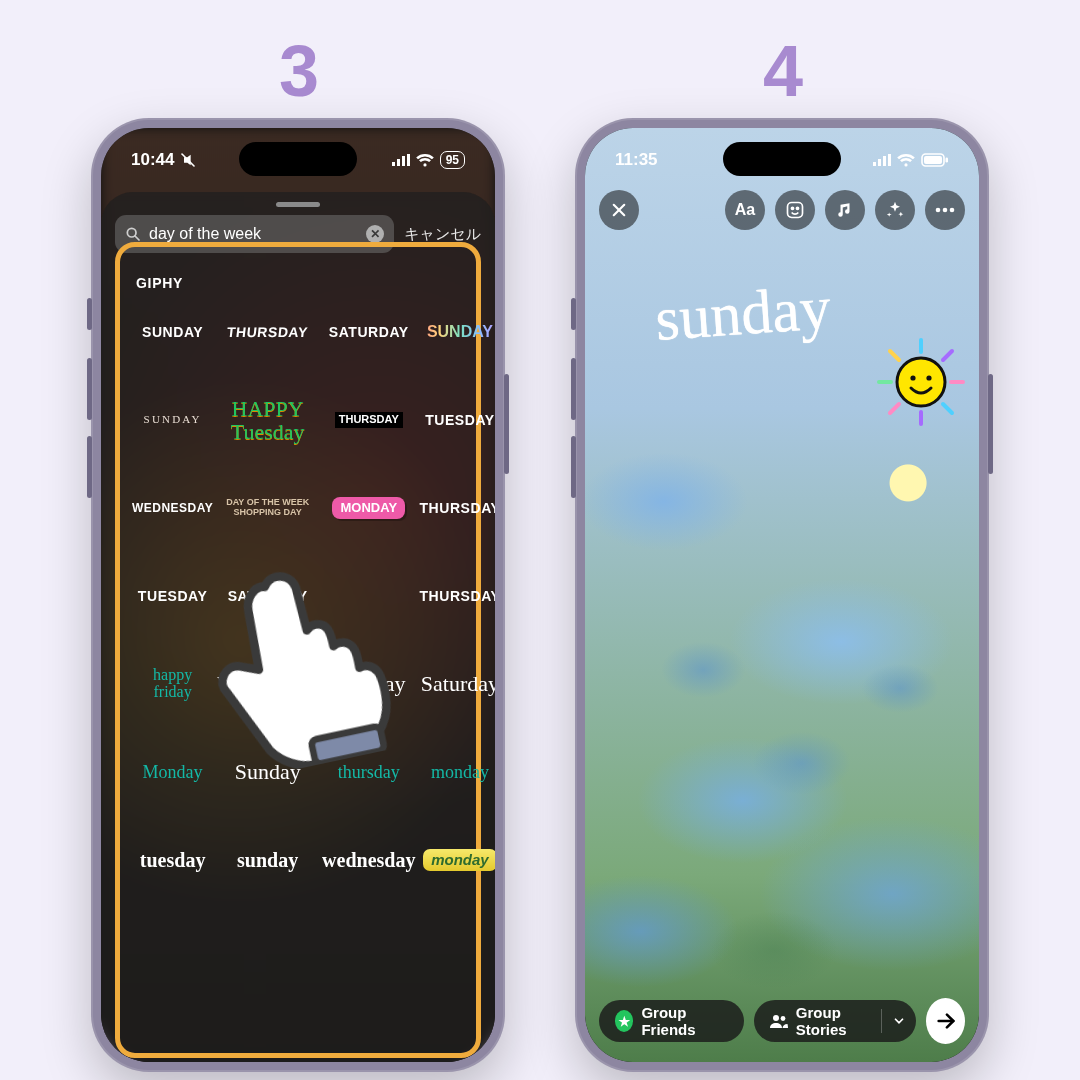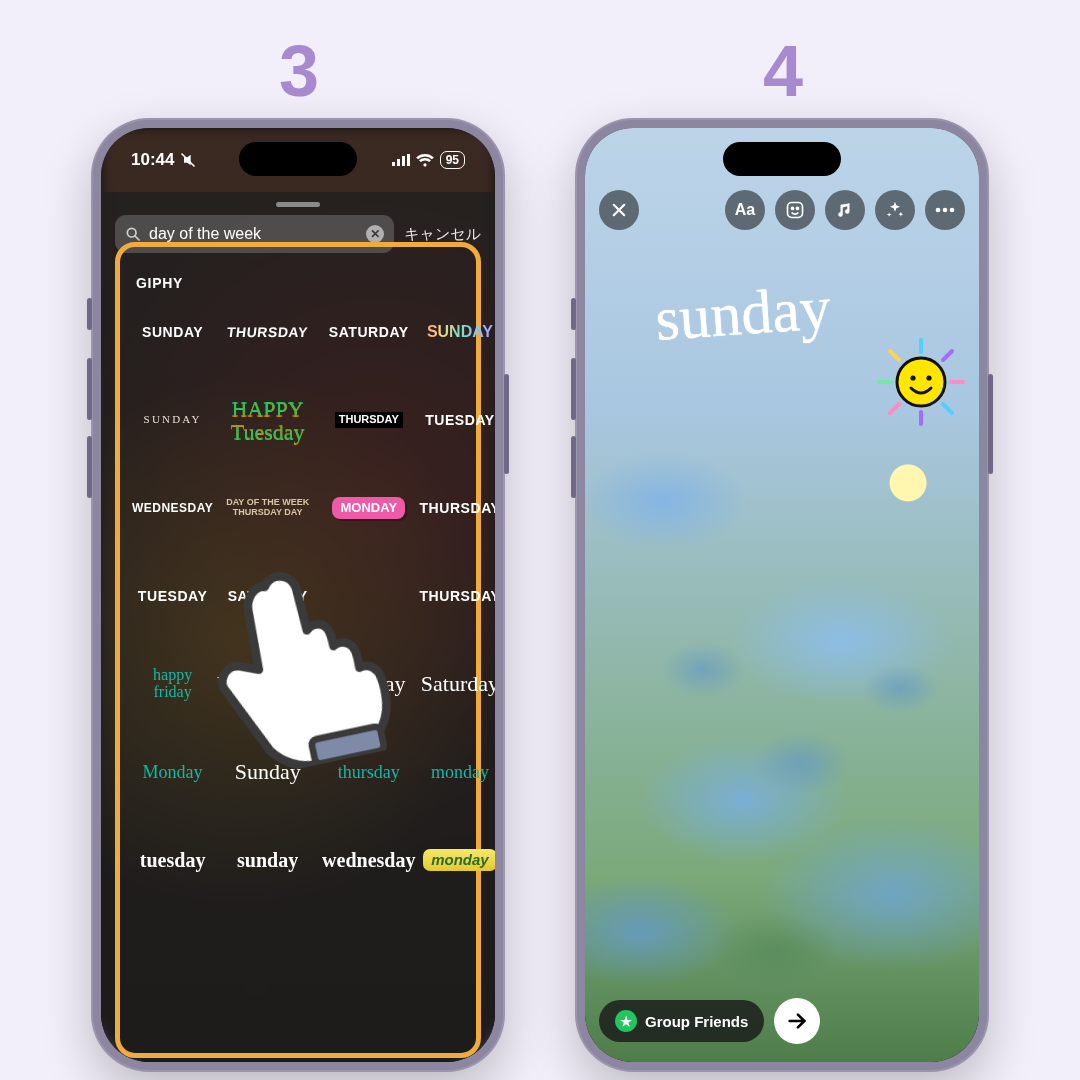--- a/index.html
+++ b/index.html
@@ -76,20 +76,21 @@
       background:
         radial-gradient(circle at 35% 55%, rgba(230,170,30,.55), transparent 46%),
         radial-gradient(circle at 70% 40%, rgba(200,40,40,.55), transparent 50%),
         linear-gradient(#3b2a22, #1c1714);
       filter: blur(6px);
     }
     .sheet {
       position:absolute; left:0; right:0; top:64px; bottom:0;
       background: rgba(30,30,30,.72);
       backdrop-filter: blur(4px);
+      border-radius: 32px;
     }
     .grabber {
       width:44px; height:5px; background:#8a8a8a; border-radius:3px;
       margin: 10px auto 8px;
     }
     .search-row {
       display:flex; align-items:center; gap:10px; padding:0 14px;
     }
     .search-box {
       flex:1; display:flex; align-items:center; gap:8px;
@@ -277,21 +278,21 @@
             <div class="sticker rainbow">SUNDAY</div>
 
             <div class="sticker thin">SUNDAY</div>
             <div class="sticker yel-script">HAPPY Tuesday</div>
             <div class="sticker">
                 <span class="darkbox">THURSDAY</span>
               </div>
             <div class="sticker bold">TUESDAY</div>
 
             <div class="sticker bold" style="font-size:12px">WEDNESDAY</div>
-            <div class="sticker tiny">DAY OF THE WEEK THURSDAY DAY</div>
+            <div class="sticker tiny">DAY OF THE WEEK SHOPPING DAY</div>
             <div class="sticker">
                 <span class="pill-pink">MONDAY</span>
               </div>
             <div class="sticker bold">THURSDAY</div>
 
             <div class="sticker bold">TUESDAY</div>
             <div class="sticker bold">SATURDAY</div>
             <div class="sticker"></div>
             <div class="sticker bold">THURSDAY</div>
 
@@ -328,20 +329,47 @@
 <div class="step">
   <div class="step-num">4</div>
   <div class="phone">
     <div class="side-btn btn-l1"></div>
       <div class="side-btn btn-l2"></div>
       <div class="side-btn btn-l3"></div>
       <div class="side-btn btn-r"></div>
     <div class="screen">
       <div class="p4-bg"></div>
       <div class="island"></div>
+      <div class="status">
+        <span class="left">
+            <span>11:35</span>
+          </span>
+        <span class="right">
+          <span class="stat-ico">
+              <svg width="18" height="12" viewBox="0 0 18 12" fill="#fff">
+                <rect x="0" y="8" width="3" height="4"></rect>
+                <rect x="5" y="5" width="3" height="7"></rect>
+                <rect x="10" y="2" width="3" height="10"></rect>
+                <rect x="15" y="0" width="3" height="12"></rect>
+              </svg>
+            </span>
+          <span class="stat-ico">
+              <svg width="18" height="13" viewBox="0 0 18 13" fill="#fff">
+                <path d="M9 12.5a1.6 1.6 0 100-3.2 1.6 1.6 0 000 3.2zM3 6.3a9 9 0 0112 0l-1.8 1.8a6.4 6.4 0 00-8.4 0L3 6.3zM.2 3.5a13 13 0 0117.6 0L16 5.3a10.4 10.4 0 00-14 0L.2 3.5z"></path>
+              </svg>
+            </span>
+          <span class="stat-ico">
+              <svg width="28" height="14" viewBox="0 0 28 14">
+                <rect x="1" y="1" width="22" height="12" rx="3.5" fill="none" stroke="#fff" stroke-width="1.6"></rect>
+                <rect x="3" y="3" width="18" height="8" rx="2" fill="#fff"></rect>
+                <rect x="24.5" y="4.5" width="2.5" height="5" rx="1.2" fill="#fff"></rect>
+              </svg>
+            </span>
+        </span>
+      </div>
 
       <div class="top-tools">
         <div class="circ-btn">
           <svg width="18" height="18" viewBox="0 0 24 24" stroke="#fff" stroke-width="2.8" stroke-linecap="round">
               <line x1="5" y1="5" x2="19" y2="19"></line>
               <line x1="19" y1="5" x2="5" y2="19"></line>
             </svg>
         </div>
         <div class="tool-group">
           <div class="circ-btn" style="font-weight:700; font-size:16px;">
@@ -392,20 +420,36 @@
         <circle cx="38" cy="42" r="2.6" fill="#111"></circle>
         <circle cx="54" cy="42" r="2.6" fill="#111"></circle>
         <path d="M36 52 q10 10 20 0" fill="none" stroke="#111" stroke-width="3" stroke-linecap="round"></path>
       </svg>
 
       <div class="bottom-bar">
         <div class="pill-btn">
           <span class="star-badge">★</span>
           <span>Group Friends</span>
         </div>
+        <div class="pill-btn" style="padding-right:10px;">
+          <span class="stat-ico">
+              <svg width="18" height="14" viewBox="0 0 18 14" fill="#fff">
+                <circle cx="6" cy="4" r="3"></circle>
+                <circle cx="13" cy="4.5" r="2.4"></circle>
+                <path d="M0 14c0-3.3 2.7-5 6-5s6 1.7 6 5H0zM12.5 14c.3-2 1.7-3.9 5-3.9.3 1.4.5 2.6.5 3.9h-5.5z"></path>
+              </svg>
+            </span>
+          <span>Group Stories</span>
+          <span class="pill-sep"></span>
+          <span class="stat-ico">
+              <svg width="14" height="14" viewBox="0 0 24 24" fill="none" stroke="#fff" stroke-width="3" stroke-linecap="round">
+                <polyline points="6 9 12 15 18 9"></polyline>
+              </svg>
+            </span>
+        </div>
         <div class="arrow-btn">
           <svg width="22" height="22" viewBox="0 0 24 24" fill="none" stroke="#000" stroke-width="2.8" stroke-linecap="round" stroke-linejoin="round">
               <line x1="4" y1="12" x2="20" y2="12"></line>
               <polyline points="13 5 20 12 13 19"></polyline>
             </svg>
         </div>
       </div>
     </div>
   </div>
 </div>

